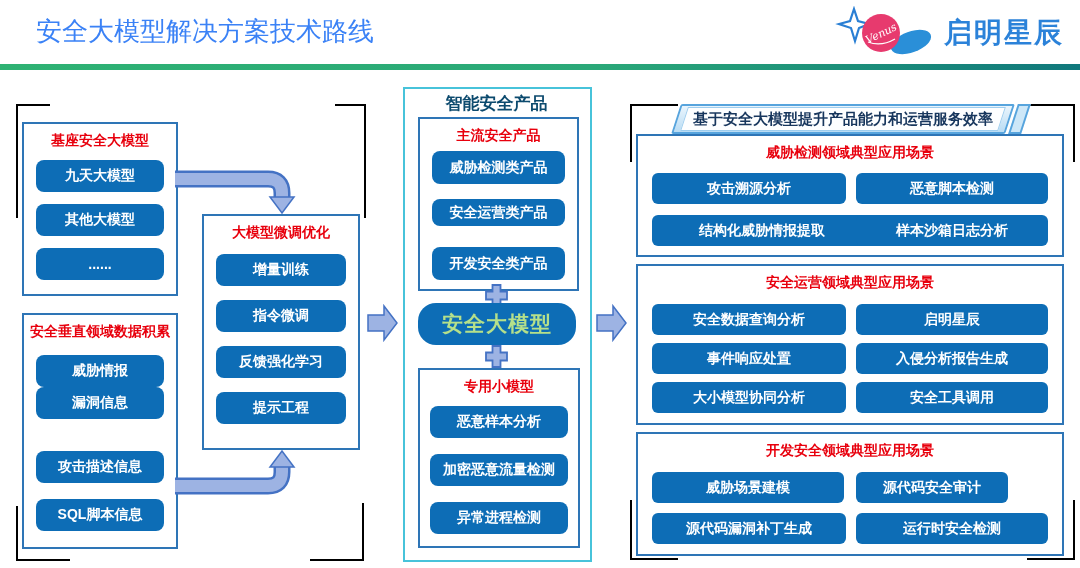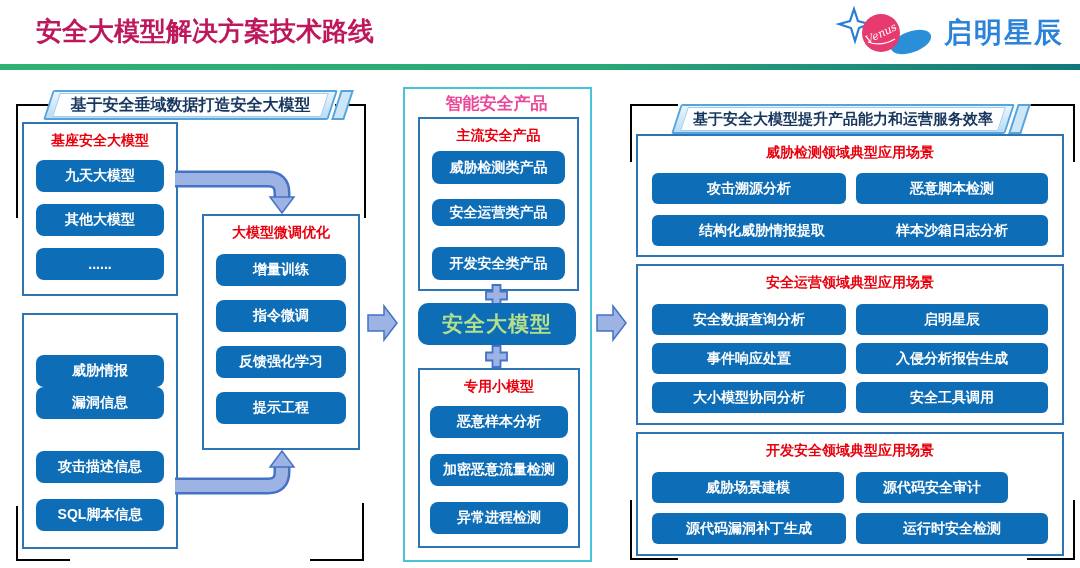--- a/index.html
+++ b/index.html
@@ -2,21 +2,21 @@
 <html><head>
 <meta charset="utf-8">
 <style>
   html,body{margin:0;padding:0;background:#fff;}
   #stage{
     position:relative;width:1080px;height:568px;background:#fff;overflow:hidden;
     font-family:"Liberation Sans","DejaVu Sans",sans-serif;
   }
   .abs{position:absolute;}
   
-  #page-title{position:absolute;left:36px;top:14px;font-size:26px;font-weight:bold;color:#be185d;}
+  #page-title{position:absolute;left:36px;top:14px;font-size:26px;font-weight:normal;color:#3b82f6;}
   #green-bar{position:absolute;left:0;top:64px;width:1080px;height:6px;
     background:linear-gradient(90deg,#2eb273 0%,#2aa878 55%,#10787c 100%);}
   #logo{position:absolute;right:16px;top:6px;display:flex;align-items:center;gap:6px;}
   #logo-text{font-size:28px;font-weight:bold;color:#2b82d9;letter-spacing:2px;}
   
   .banner{position:absolute;height:30px;}
   .banner .bk{position:absolute;inset:0;transform:skewX(-18deg);
     background:linear-gradient(180deg,#eaf5fd,#b9dcf4);border:2px solid #57a4dd;border-radius:2px;}
   .banner .inner{position:absolute;top:3px;bottom:3px;left:8px;right:8px;
     transform:skewX(-18deg);background:#fdfeff;border:1px solid #9ecdee;}
@@ -34,23 +34,23 @@
   
   .panel{position:absolute;background:#fff;border:2px solid #2e75b6;}
   .panel-title{position:absolute;top:8px;left:0;right:0;text-align:center;
     color:#e8000d;font-weight:bold;font-size:14px;}
   .btn{position:absolute;left:12px;right:12px;height:32px;background:#0d6db6;color:#fff;
     font-weight:bold;font-size:14px;border-radius:8px;display:flex;align-items:center;justify-content:center;}
   .g-btn{position:absolute;height:31px;background:#0d6db6;color:#fff;font-weight:bold;font-size:14px;
     border-radius:6px;display:flex;align-items:center;justify-content:center;}
   #mid-frame{position:absolute;left:403px;top:87px;width:185px;height:471px;border:2px solid #47c3da;background:#fff;}
   #mid-title{position:absolute;left:403px;top:92px;width:187px;text-align:center;
-    color:#ec4899;font-weight:bold;font-size:17px;}
+    color:#0c4a6e;font-weight:bold;font-size:17px;}
   #core-node{position:absolute;left:418px;top:303px;width:158px;height:42px;background:#0d6db6;
-    border-radius:10px;display:flex;align-items:center;justify-content:center;
+    border-radius:18px;display:flex;align-items:center;justify-content:center;
     color:#b5e08a;font-size:21px;font-weight:bold;letter-spacing:1px;}
   #arrow-layer{position:absolute;left:0;top:0;pointer-events:none;z-index:5;}
 </style>
 </head>
 <body>
 
 <div id="stage">
 
   <div id="page-title">安全大模型解决方案技术路线</div>
 
@@ -65,35 +65,30 @@
     <span id="logo-text">启明星辰</span>
   </div>
 
   <div id="green-bar"></div>
 
   <div class="bracket br-cyan tl" style="left:16px;top:104px;width:32px;height:112px"></div>
   <div class="bracket br-cyan tr" style="left:335px;top:104px;width:29px;height:112px"></div>
   <div class="bracket br-cyan bl" style="left:16px;top:506px;width:52px;height:53px"></div>
   <div class="bracket br-cyan br" style="left:310px;top:503px;width:52px;height:56px"></div>
 
-  <div class="banner" style="left:48px;top:90px;width:285px">
-    <div class="bk"></div>
-    <div class="inner"></div>
-    <div class="tail"></div>
-    <div class="label" style="font-size:16px">基于安全垂域数据打造安全大模型</div>
-  </div>
 
   <div class="panel" style="left:22px;top:122px;width:152px;height:170px">
     <div class="panel-title">基座安全大模型</div>
     <div class="btn" style="top:36px">九天大模型</div>
     <div class="btn" style="top:80px">其他大模型</div>
     <div class="btn" style="top:124px">......</div>
   </div>
 
   <div class="panel" style="left:22px;top:313px;width:152px;height:232px">
+    <div class="panel-title">安全垂直领域数据积累</div>
     <div class="btn" style="top:40px">威胁情报</div>
     <div class="btn" style="top:72px">漏洞信息</div>
     <div class="btn" style="top:136px">攻击描述信息</div>
     <div class="btn" style="top:184px">SQL脚本信息</div>
   </div>
 
   <div class="panel" style="left:202px;top:214px;width:154px;height:232px">
     <div class="panel-title">大模型微调优化</div>
     <div class="btn" style="top:38px">增量训练</div>
     <div class="btn" style="top:84px">指令微调</div>

